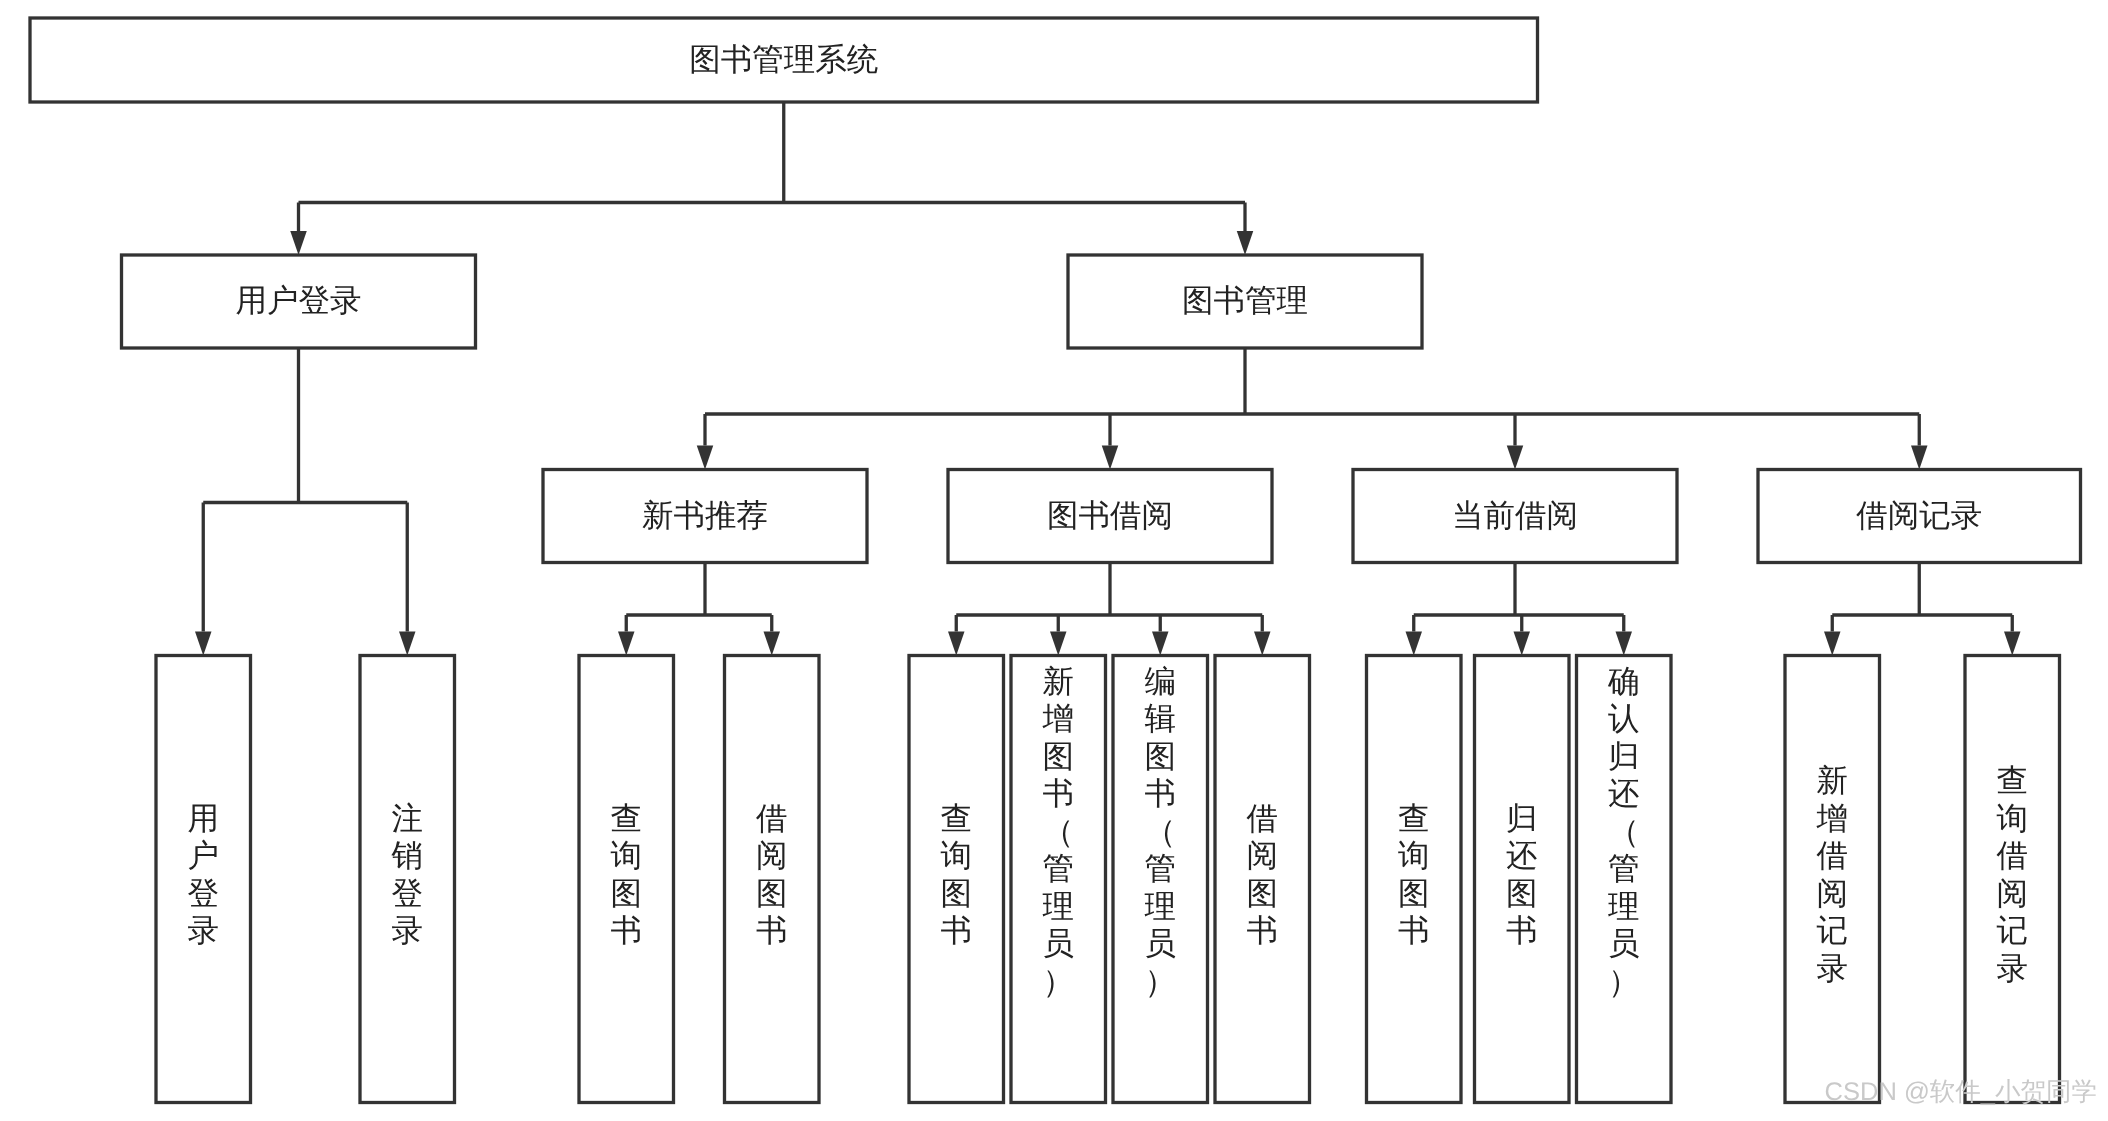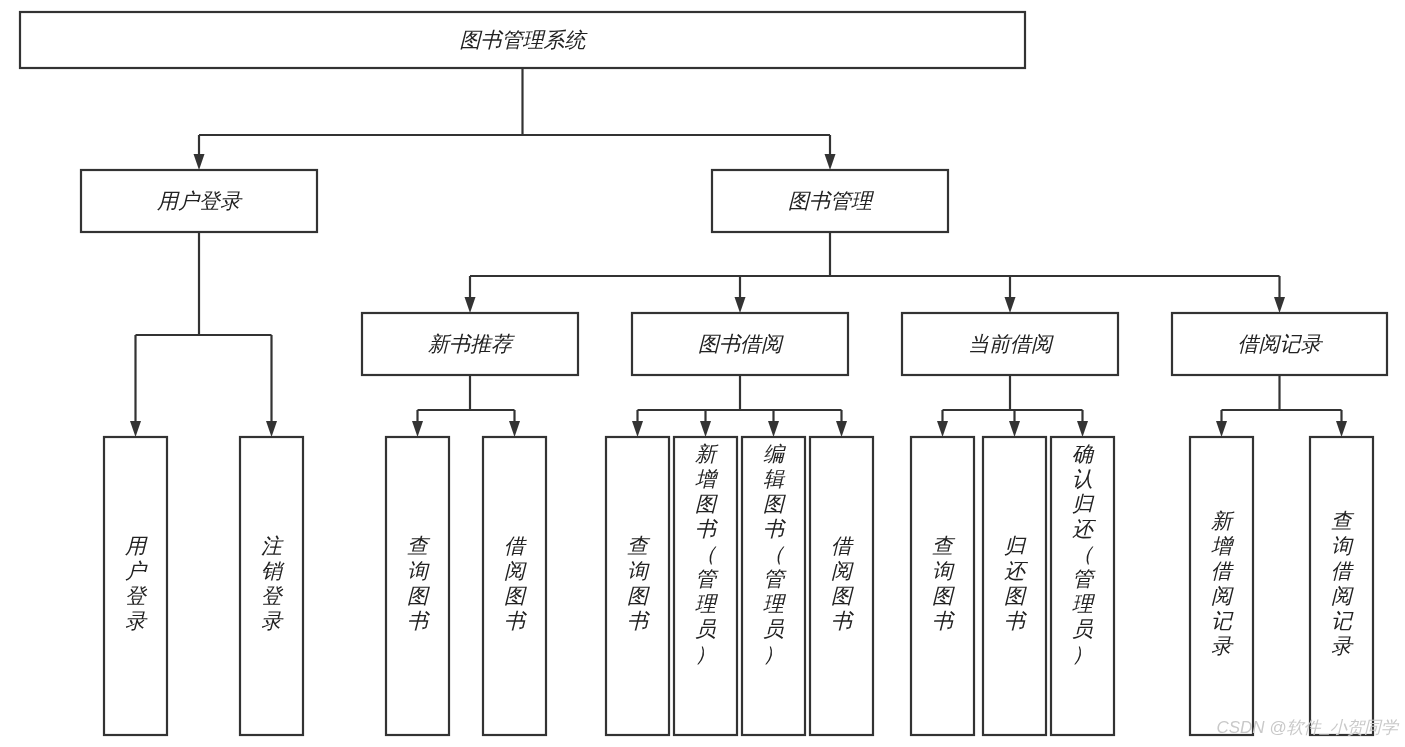--- a/index.html
+++ b/index.html
@@ -11,21 +11,20 @@
   body {
     width: 1405px;
     height: 747px;
     font-family: "Liberation Sans", "DejaVu Sans", sans-serif;
     overflow: hidden;
   }
   #diagram-root {
     position: relative;
     width: 1405px;
     height: 747px;
-    font-style: italic;
   }
   svg#tree-svg {
     position: absolute;
     left: 0;
     top: 0;
     width: 1405px;
     height: 747px;
     display: block;
   }
   .node-box {

